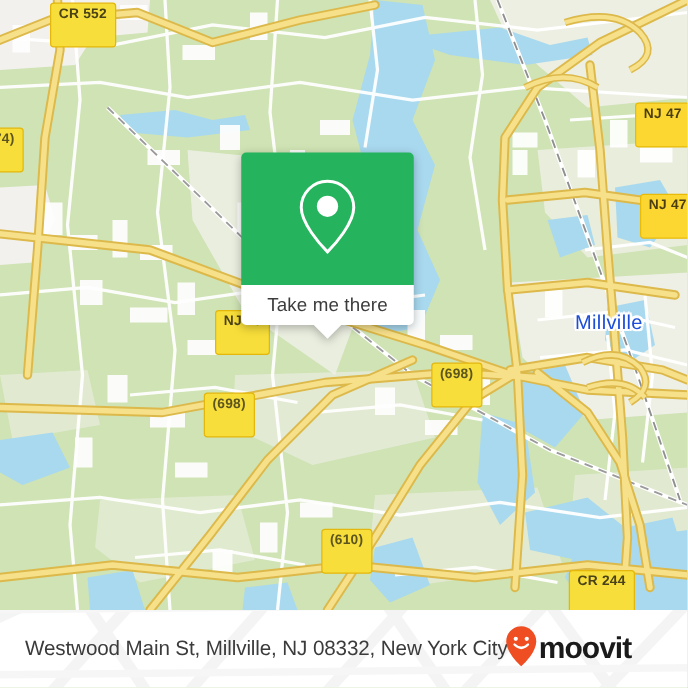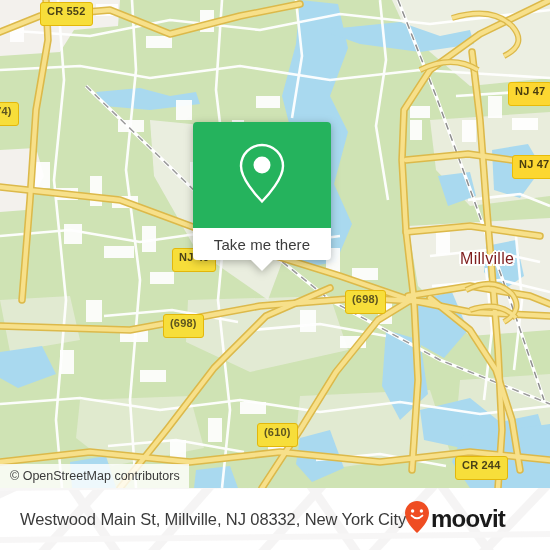--- a/index.html
+++ b/index.html
@@ -21,40 +21,40 @@
   
   .shield{
     position:absolute;
     background:#f7de3a;
     border:1.5px solid #e3b70b;
     border-radius:3px;
     color:#4a4218;
     font-size:11px;
     font-weight:bold;
     line-height:1;
-    padding:3px 6px 8px 6px;
+    padding:3px 6px 20px 6px;
     white-space:nowrap;
     letter-spacing:.2px;
     z-index:40;
   }
   .shield.gold{
     background:#fcd731;
     border-color:#e8bb09;
     color:#4a3d10;
     margin-left:40px;
   }
   .shield.paren{
     color:#5d5520;
     font-weight:bold;
   }
 
   
   .placename{
     position:absolute;
-    color:#7f1d1d;
+    color:#1d4ed8;
     font-size:16px;
     letter-spacing:.3px;
     z-index:41;
     text-shadow:
       -2px 0 #fff, 2px 0 #fff, 0 -2px #fff, 0 2px #fff,
       -1.5px -1.5px #fff, 1.5px -1.5px #fff, -1.5px 1.5px #fff, 1.5px 1.5px #fff;
     white-space:nowrap;
   }
 
   
@@ -330,21 +330,20 @@
             <circle cx="28" cy="25" r="8.5" fill="#ffffff"></circle>
           </svg>
         </span>
       </div>
       <div class="callout-body">
         <span class="callout-label">Take me there</span>
         <span class="callout-tail"></span>
       </div>
     </div>
 
-    <div class="attrib">© OpenStreetMap contributors</div>
   </div>
 
   <div class="footer">
 
     <svg class="footer-watermark" viewBox="0 0 550 86" preserveAspectRatio="none" fill="none">
       <g stroke="#eceaea" stroke-width="9">
         <path d="M-10,22 L60,-10"></path>
         <path d="M30,90 L120,-10"></path>
         <path d="M140,90 L228,-10"></path>
         <path d="M250,90 L340,-10"></path>

